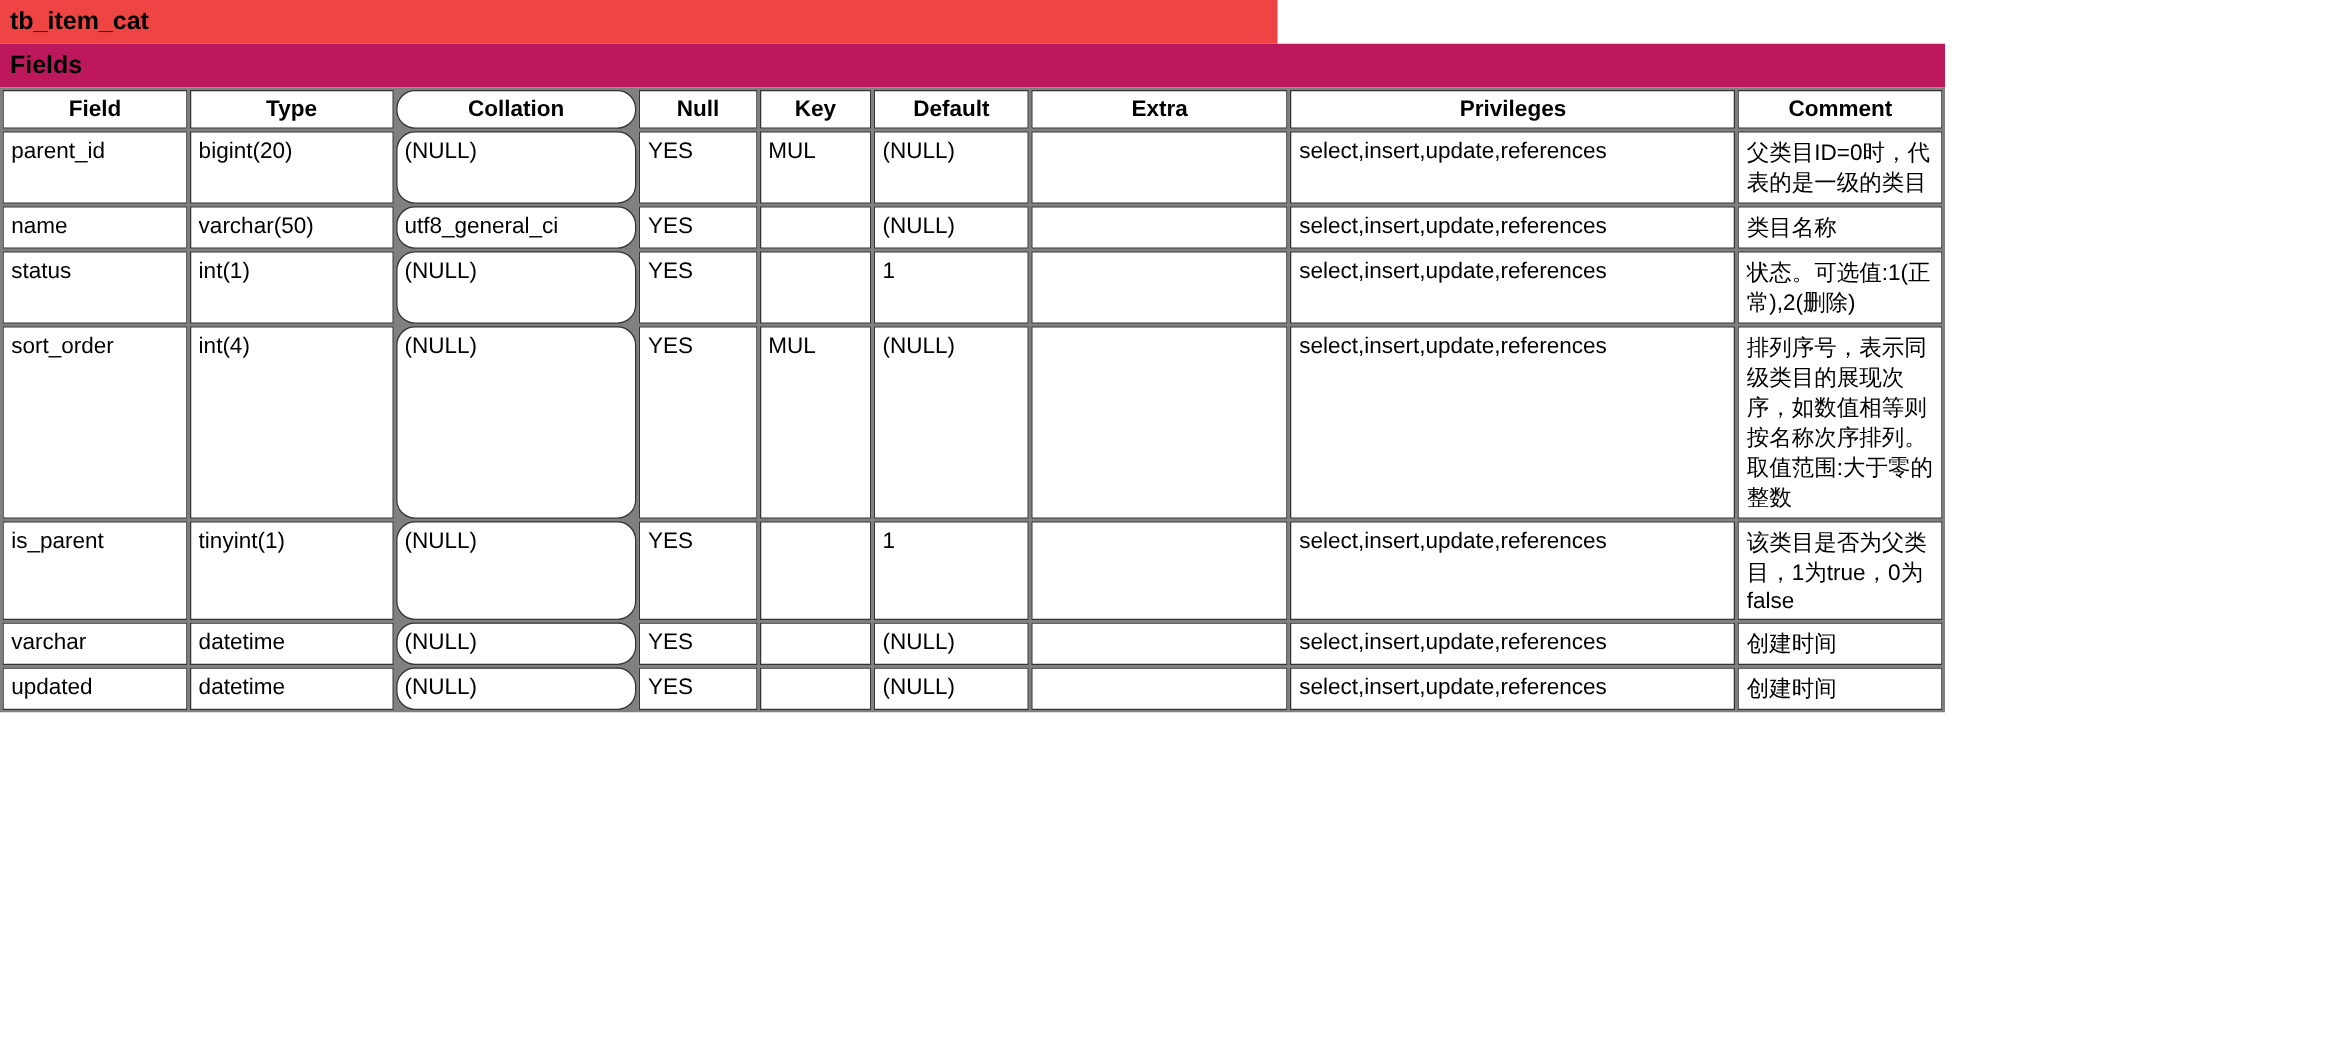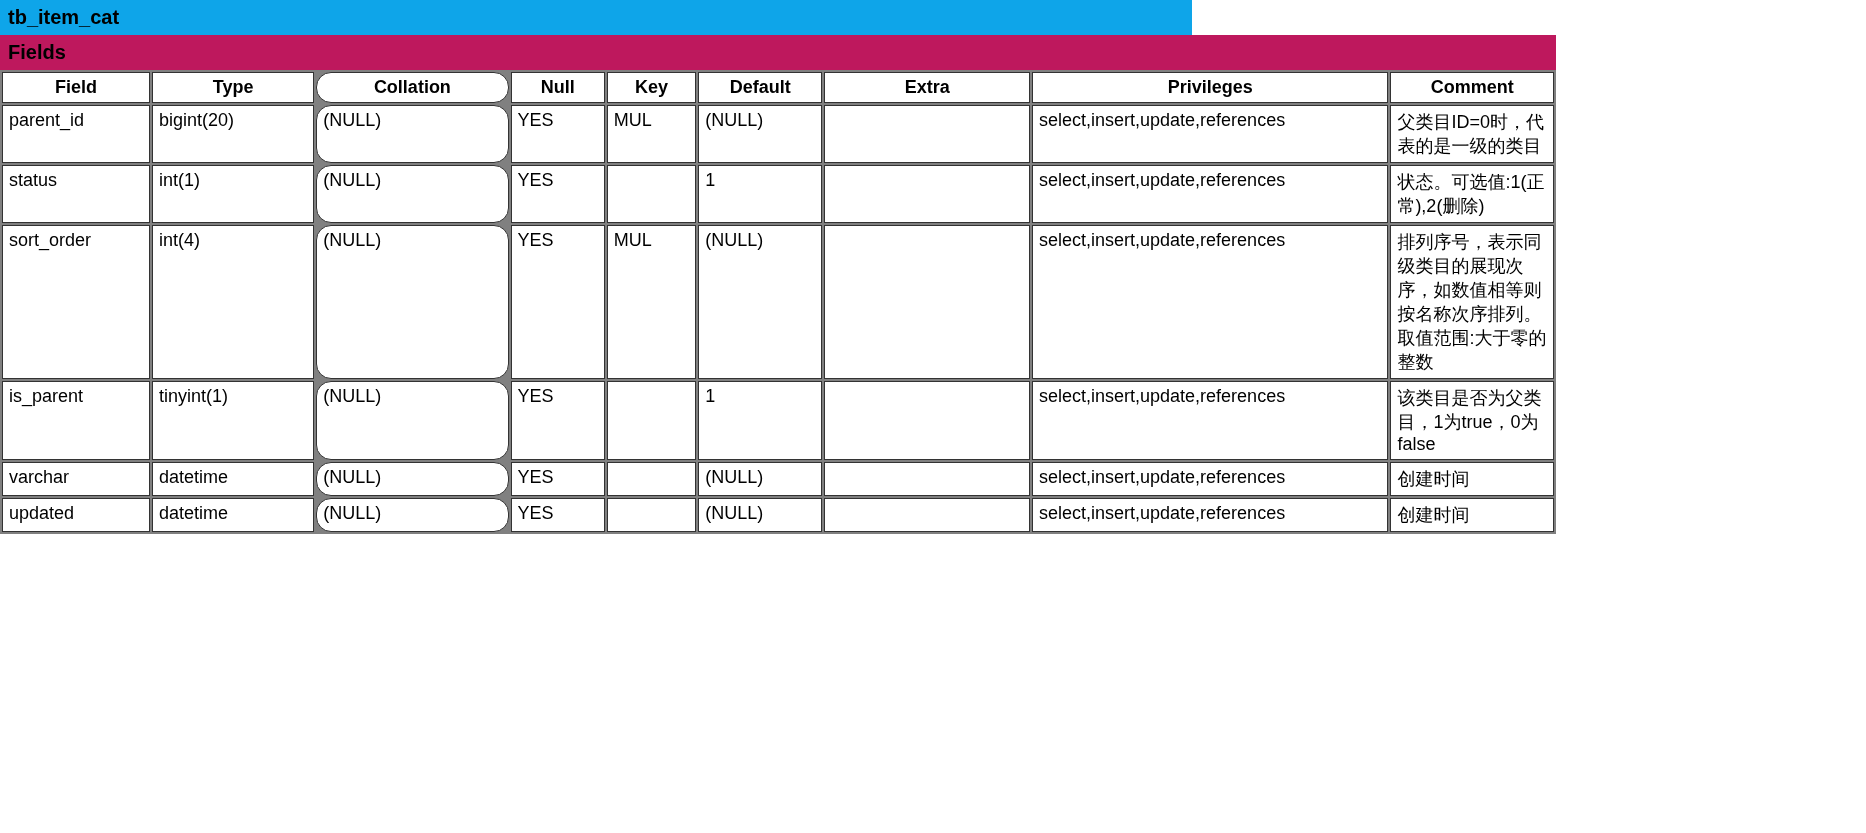--- a/index.html
+++ b/index.html
@@ -7,25 +7,25 @@
       padding: 0;
       box-sizing: border-box;
     }
     body {
       font-family: Verdana, Geneva, sans-serif;
       font-size: 18px;
       background: #ffffff;
       color: #000000;
     }
     .title-bar {
-      background: #0ea5e9;
+      background: #ef4444;
       padding: 6px 8px;
       font-weight: bold;
       font-size: 20px;
-      width: 1192px;
+      width: 1022px;
     }
     .section-header {
       background: #be185d;
       padding: 6px 8px;
       font-weight: bold;
       font-size: 20px;
       width: 100%;
     }
     .container {
       width: 1556px;
@@ -88,20 +88,31 @@
           <td class="col-type">bigint(20)</td>
           <td class="col-collation">(NULL)</td>
           <td class="col-null">YES</td>
           <td class="col-key">MUL</td>
           <td class="col-default">(NULL)</td>
           <td class="col-extra"></td>
           <td class="col-privileges">select,insert,update,references</td>
           <td class="col-comment">父类目ID=0时，代表的是一级的类目</td>
         </tr>
         <tr>
+          <td class="col-field">name</td>
+          <td class="col-type">varchar(50)</td>
+          <td class="col-collation">utf8_general_ci</td>
+          <td class="col-null">YES</td>
+          <td class="col-key"></td>
+          <td class="col-default">(NULL)</td>
+          <td class="col-extra"></td>
+          <td class="col-privileges">select,insert,update,references</td>
+          <td class="col-comment">类目名称</td>
+        </tr>
+        <tr>
           <td class="col-field">status</td>
           <td class="col-type">int(1)</td>
           <td class="col-collation">(NULL)</td>
           <td class="col-null">YES</td>
           <td class="col-key"></td>
           <td class="col-default">1</td>
           <td class="col-extra"></td>
           <td class="col-privileges">select,insert,update,references</td>
           <td class="col-comment">状态。可选值:1(正常),2(删除)</td>
         </tr>

